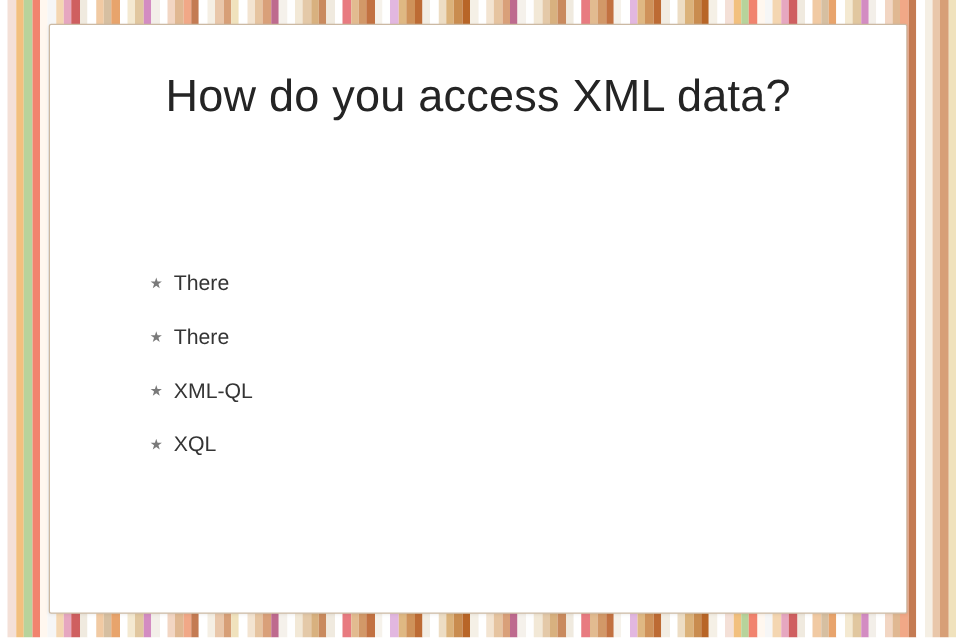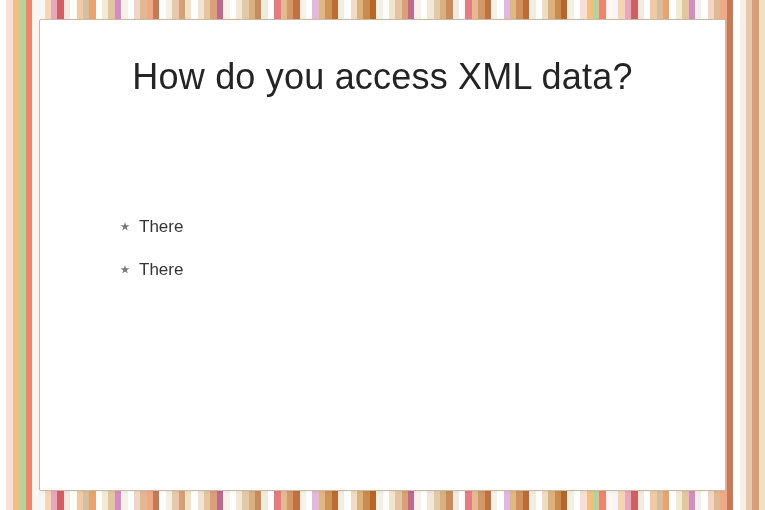--- a/index.html
+++ b/index.html
@@ -207,14 +207,30 @@
       <span>There</span>
     </div>
     <div class="list-item">
       <span class="bullet">
         <svg viewBox="0 0 24 24">
             <path fill="#7a7a7a" d="M12 2l2.1 6.5H21l-5.5 4 2.1 6.5L12 15l-5.6 4 2.1-6.5L3 8.5h6.9z"></path>
           </svg>
       </span>
       <span>There</span>
     </div>
+    <div class="list-item">
+      <span class="bullet">
+        <svg viewBox="0 0 24 24">
+            <path fill="#7a7a7a" d="M12 2l2.1 6.5H21l-5.5 4 2.1 6.5L12 15l-5.6 4 2.1-6.5L3 8.5h6.9z"></path>
+          </svg>
+      </span>
+      <span>XML-QL</span>
+    </div>
+    <div class="list-item">
+      <span class="bullet">
+        <svg viewBox="0 0 24 24">
+            <path fill="#7a7a7a" d="M12 2l2.1 6.5H21l-5.5 4 2.1 6.5L12 15l-5.6 4 2.1-6.5L3 8.5h6.9z"></path>
+          </svg>
+      </span>
+      <span>XQL</span>
+    </div>
   </div>
 </div>
 
 </body></html>

